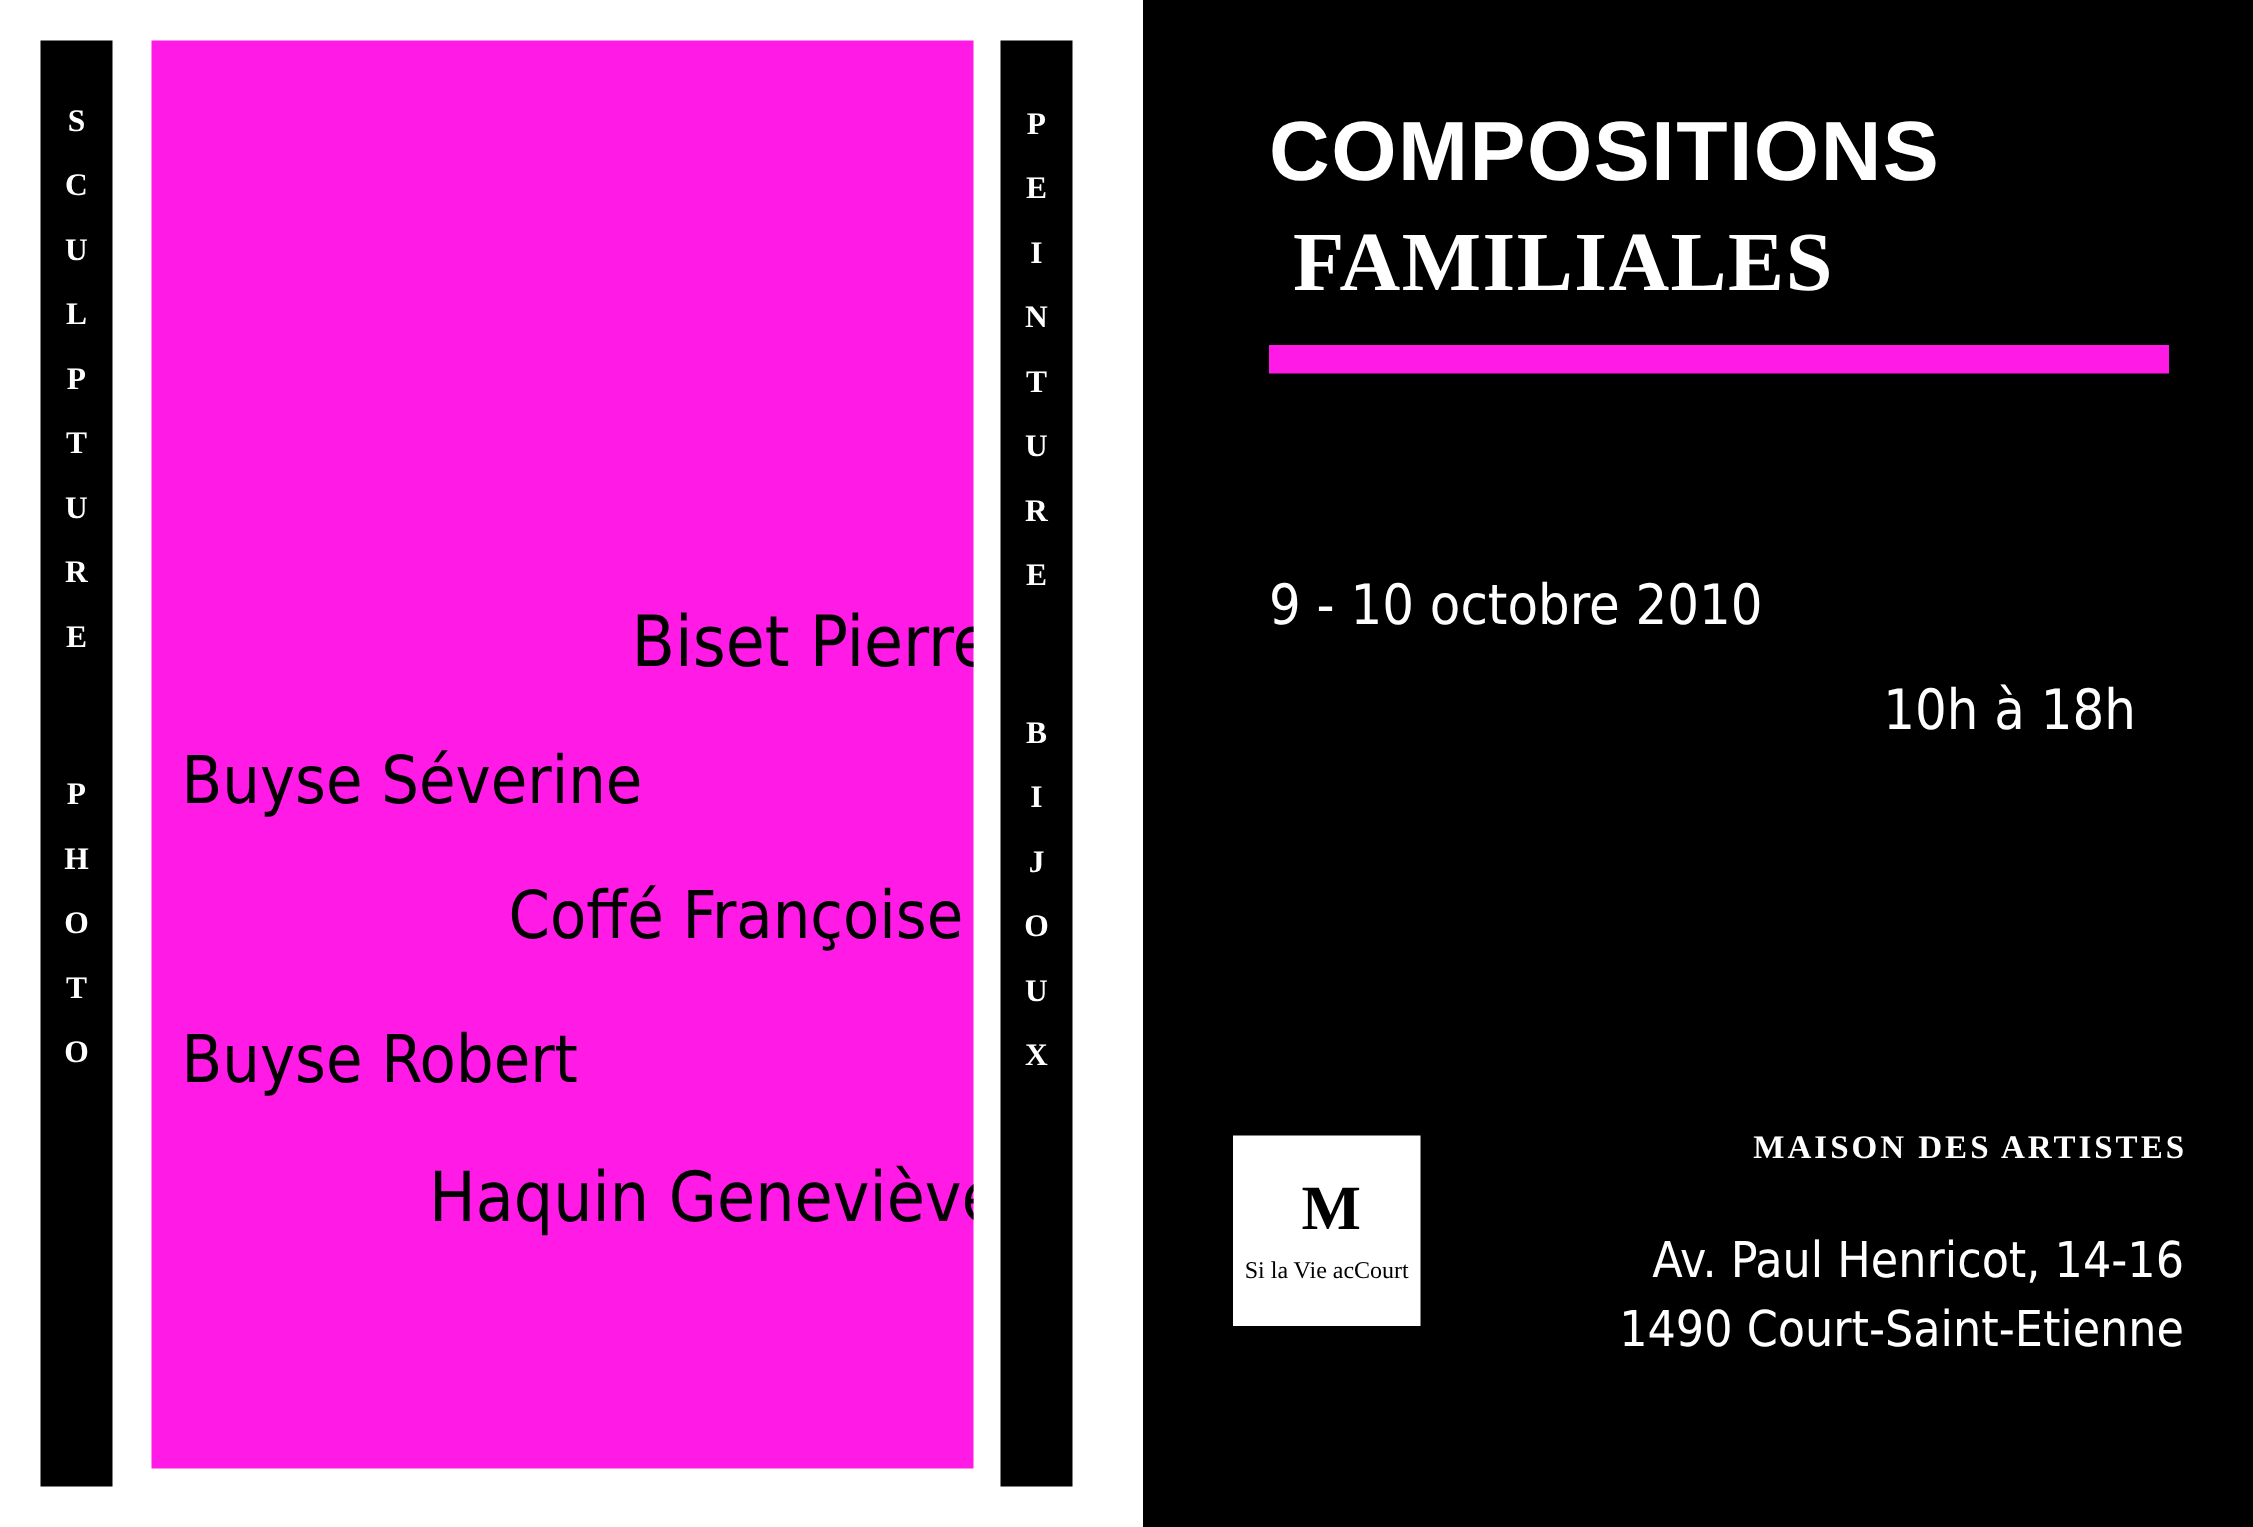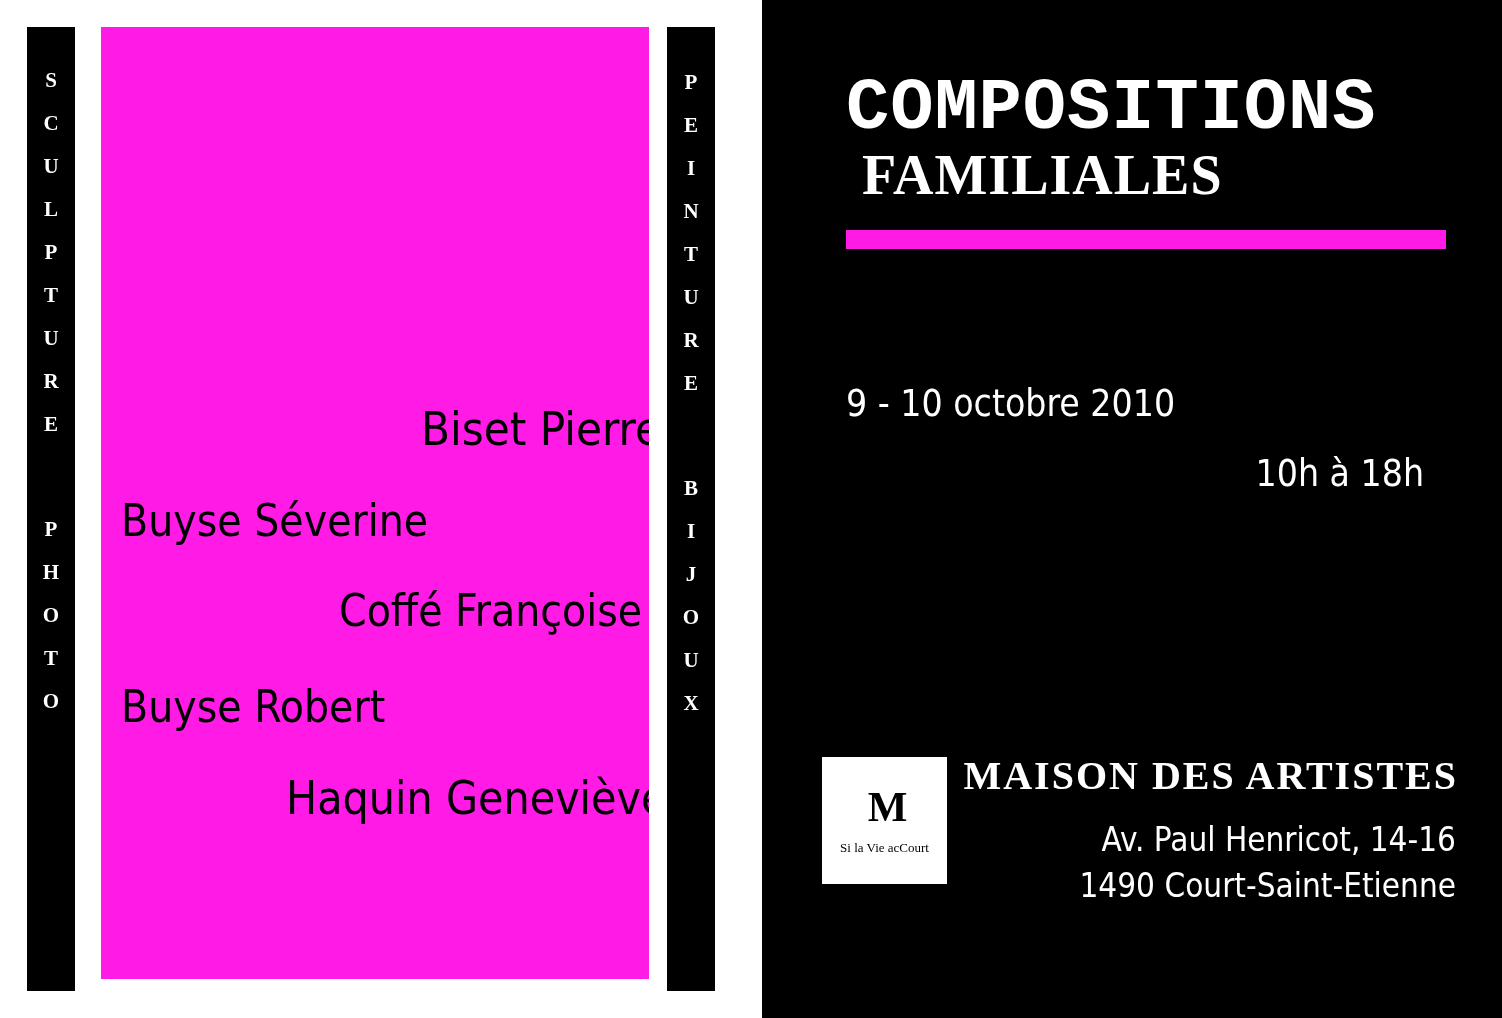--- a/index.html
+++ b/index.html
@@ -111,23 +111,23 @@
     top: 0;
     width: 740px;
     height: 1018px;
     background: #000000;
     color: #ffffff;
   }
   .title-line1 {
     position: absolute;
     left: 84px;
     top: 68px;
-    font-family: Liberation Mono, monospace;
-    font-weight: bold;
-    font-size: 72px;
+    font-family: Liberation Sans, sans-serif;
+    font-weight: bold;
+    font-size: 56px;
     letter-spacing: 1px;
     white-space: nowrap;
     text-align: center;
   }
   .title-line2 {
     position: absolute;
     left: 84px;
     top: 143px;
     font-family: "Liberation Serif", serif;
     font-weight: bold;
@@ -178,30 +178,30 @@
   .logo-mark {
     font-family: "Liberation Serif", serif;
     font-weight: bold;
     font-size: 42px;
     line-height: 1;
     letter-spacing: -6px;
     margin-bottom: 12px;
   }
   .logo-caption {
     font-family: "Liberation Serif", serif;
-    font-size: 13px;
+    font-size: 16px;
     white-space: nowrap;
   }
   .venue {
     position: absolute;
     right: 44px;
     top: 752px;
     font-family: "Liberation Serif", serif;
     font-weight: bold;
-    font-size: 40px;
+    font-size: 22px;
     letter-spacing: 2px;
     white-space: nowrap;
   }
   .addr1 {
     position: absolute;
     right: 46px;
     top: 820px;
     font-family: "DejaVu Sans", sans-serif;
     font-stretch: condensed;
     font-size: 33px;

